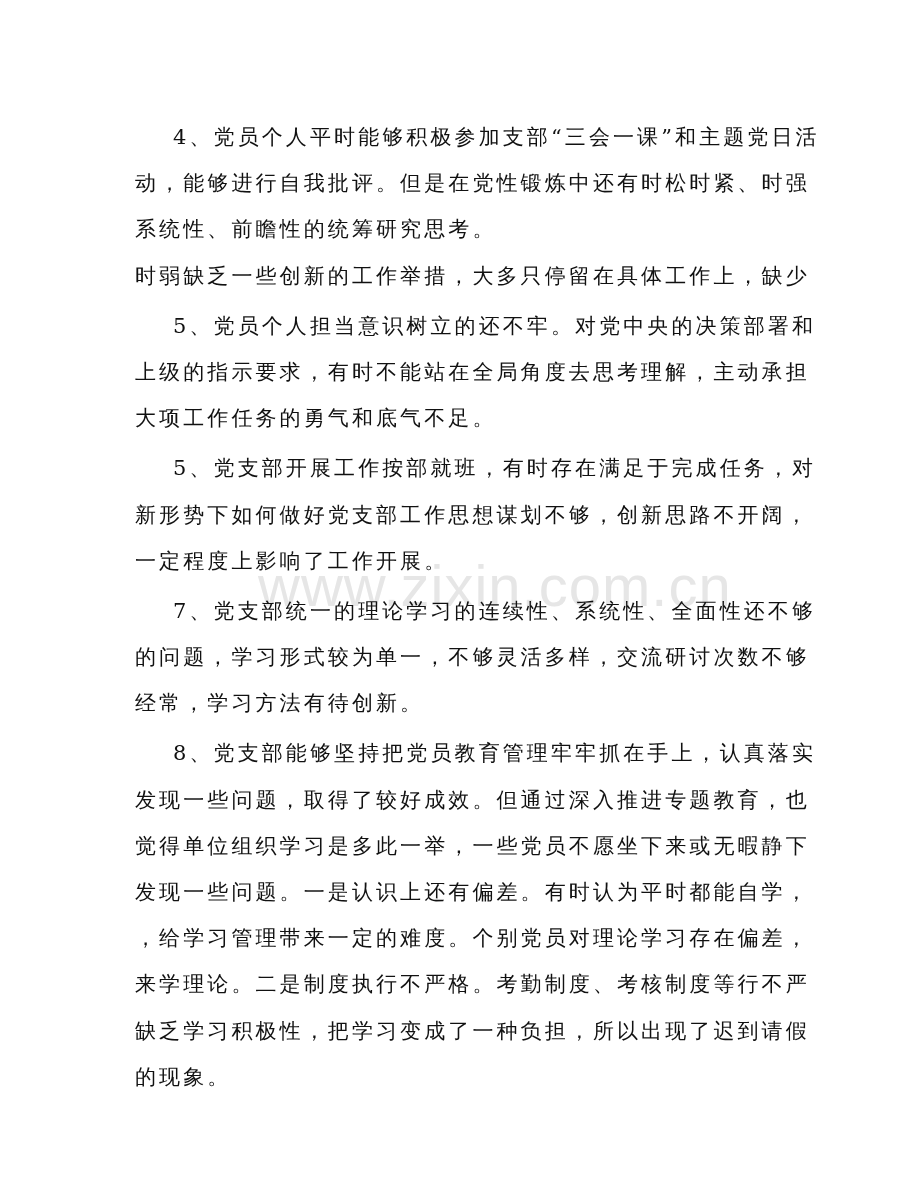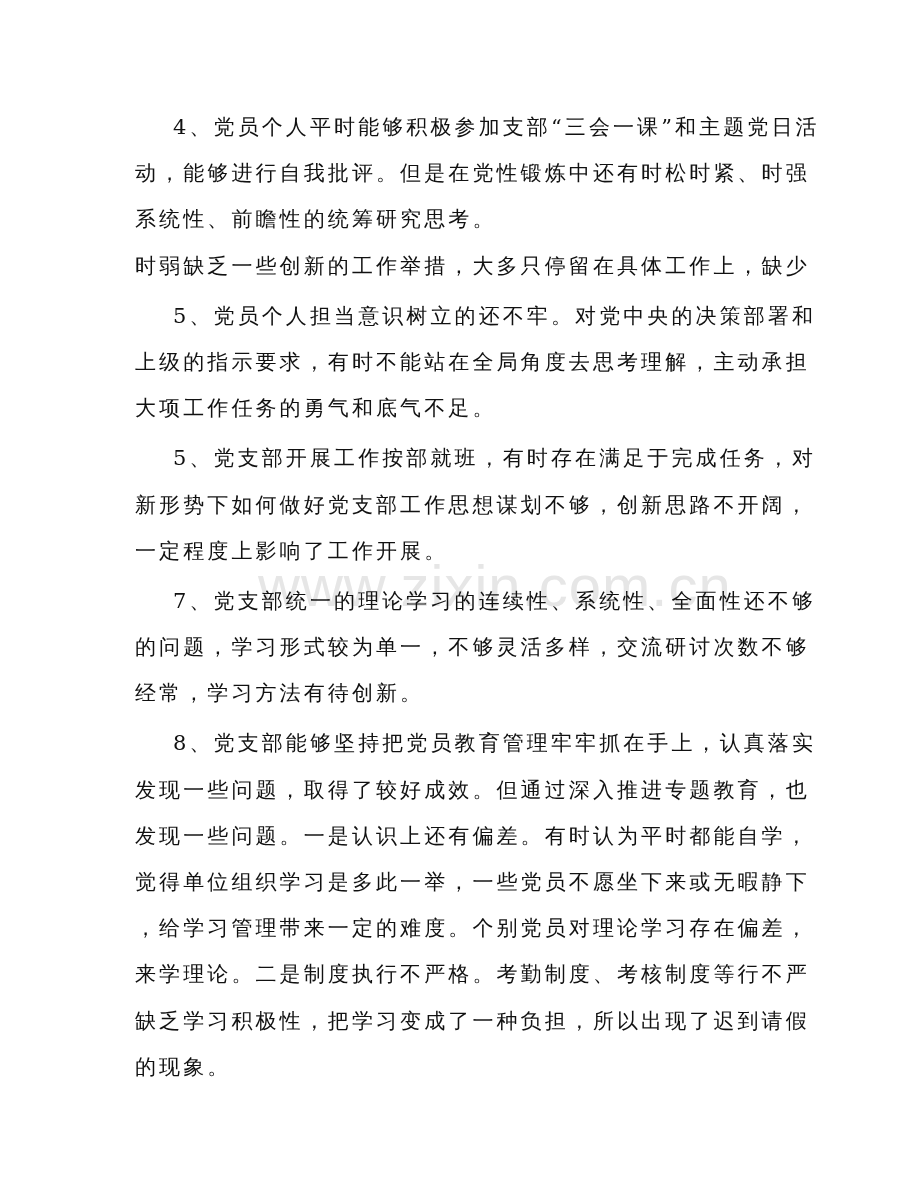--- a/index.html
+++ b/index.html
@@ -1,18 +1,18 @@
 <!DOCTYPE html>
 <html><head>
 <meta charset="utf-8">
 <style>
   html, body { margin: 0; padding: 0; background: #ffffff; }
   body { width: 920px; height: 1191px; position: relative; overflow: hidden; }
   .page {
-    position: absolute; left: 135px; top: 104px; width: 652px;
+    position: absolute; left: 135px; top: 114px; width: 652px;
     font-family: "DejaVu Serif", "Liberation Serif", serif;
     font-size: 21px; color: #111111;
   }
   .para {
     margin: 0 0 4px 0;
     line-height: 46.2px;
     text-indent: 2em;
     text-align: justify;
     letter-spacing: 3.1px;
   }
@@ -49,20 +49,20 @@
     <span class="line">一定程度上影响了工作开展。</span>
   </div>
   <div class="para" style="text-indent:0">
     <span class="line first">7、党支部统一的理论学习的连续性、系统性、全面性还不够</span>
     <span class="line">的问题，学习形式较为单一，不够灵活多样，交流研讨次数不够</span>
     <span class="line">经常，学习方法有待创新。</span>
   </div>
   <div class="para" style="text-indent:0">
     <span class="line first">8、党支部能够坚持把党员教育管理牢牢抓在手上，认真落实</span>
     <span class="line">发现一些问题，取得了较好成效。但通过深入推进专题教育，也</span>
+    <span class="line">觉得单位组织学习是多此一举，一些党员不愿坐下来或无暇静下</span>
     <span class="line">发现一些问题。一是认识上还有偏差。有时认为平时都能自学，</span>
-    <span class="line">觉得单位组织学习是多此一举，一些党员不愿坐下来或无暇静下</span>
     <span class="line">，给学习管理带来一定的难度。个别党员对理论学习存在偏差，</span>
     <span class="line">来学理论。二是制度执行不严格。考勤制度、考核制度等行不严</span>
     <span class="line">缺乏学习积极性，把学习变成了一种负担，所以出现了迟到请假</span>
     <span class="line">的现象。</span>
   </div>
 </div>
 
 </body></html>

